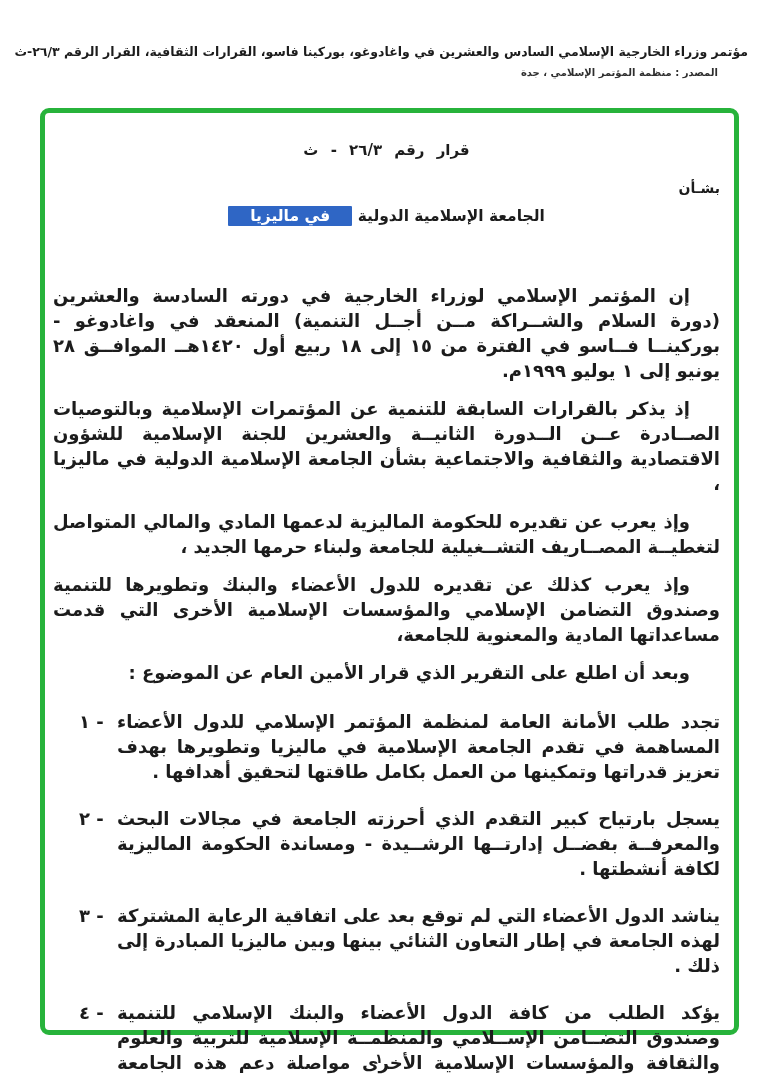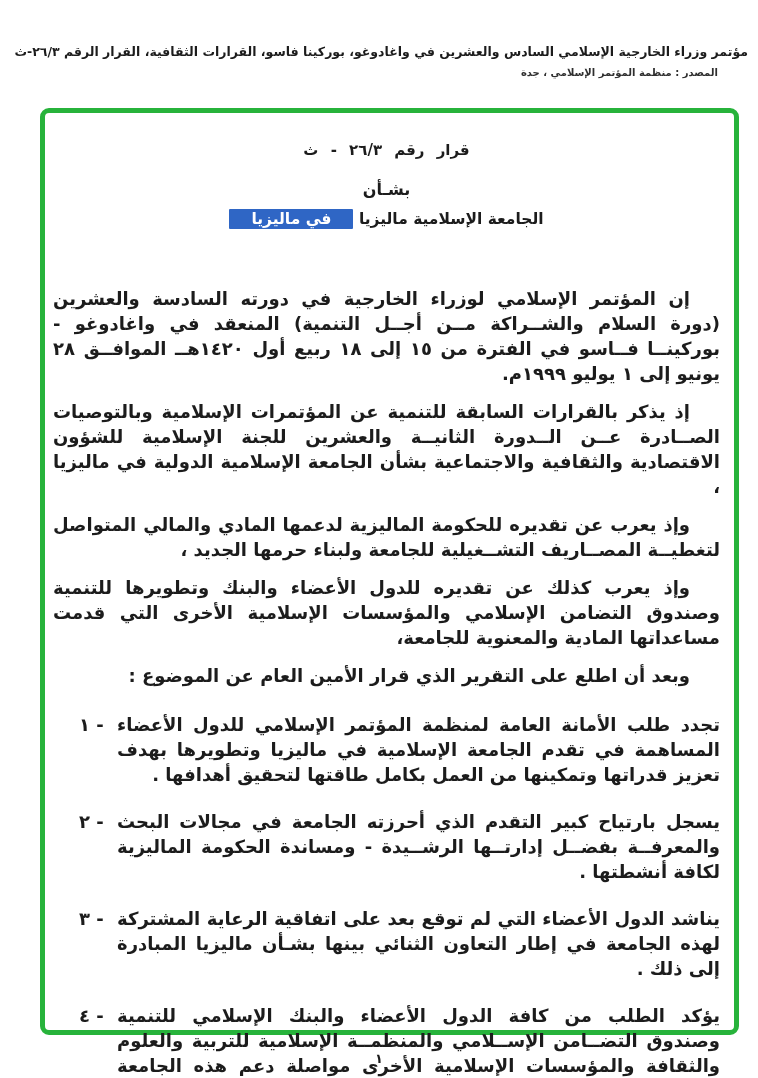--- a/index.html
+++ b/index.html
@@ -19,21 +19,21 @@
   .hdr-source { margin-top: 8px; padding-left: 0; padding-right: 30px; font-size: 10px; font-weight: 700; color: #2e2e2e; }
 
   
   .frame {
     position: absolute; top: 108px; left: 40px; width: 699px; height: 927px;
     border: 5px solid #27b33b; border-radius: 9px;
     padding: 26px 14px 0 8px; background: #ffffff;
   }
 
   .res-number   { margin-top: 2px;  text-align: center; font-size: 15px;   font-weight: 700; word-spacing: 7px; }
-  .res-regarding{ margin-top: 21px; text-align: center; font-size: 16px;   font-weight: 700; }
+  .res-regarding{ margin-top: 21px; text-align: right; font-size: 14px;   font-weight: 700; }
   .res-subject  { margin-top: 11px; text-align: center; font-size: 15.5px; font-weight: 700; }
   .res-subject .hl { background: #2f66c5; color: #ffffff; padding: 1px 22px; border-radius: 1px; }
 
   .body-text { margin-top: 58px; font-size: 18px; font-weight: 700; line-height: 25px; text-align: justify; }
   .para { margin: 0 0 13px; text-indent: 30px; }
   .para.pre-last { margin-bottom: 24px; }
 
   .item { display: flex; direction: ltr; gap: 8px; margin-bottom: 22px; }
   .item .num { flex: 0 0 30px; margin-left: 26px; direction: ltr; text-align: left; white-space: nowrap; }
   .item .itxt { flex: 1; direction: rtl; text-align: justify; margin: 0; }
@@ -47,42 +47,42 @@
 
   <div class="doc-header">
     <div class="hdr-citation">مؤتمر وزراء الخارجية الإسلامي السادس والعشرين في واغادوغو، بوركينا فاسو، القرارات الثقافية، القرار الرقم ٢٦/٣-ث</div>
     <div class="hdr-source">المصدر : منظمة المؤتمر الإسلامي ، جدة</div>
   </div>
 
   <div class="frame">
     <div class="res-number">قرار رقم ٢٦/٣ - ث</div>
     <div class="res-regarding">بشـأن</div>
     <div class="res-subject">
-      <span>الجامعة الإسلامية ماليزيا</span>
+      <span>الجامعة الإسلامية الدولية</span>
       <span class="hl">في ماليزيا</span>
     </div>
 
     <div class="body-text">
       <p class="para">إن المؤتمر الإسلامي لوزراء الخارجية في دورته السادسة والعشرين (دورة السلام والشــراكة مــن أجــل التنمية) المنعقد في واغادوغو - بوركينــا فــاسو في الفترة من ١٥ إلى ١٨ ربيع أول ١٤٢٠هــ الموافــق ٢٨ يونيو إلى ١ يوليو ١٩٩٩م.</p>
       <p class="para">إذ يذكر بالقرارات السابقة للتنمية عن المؤتمرات الإسلامية وبالتوصيات الصــادرة عــن الــدورة الثانيــة والعشرين للجنة الإسلامية للشؤون الاقتصادية والثقافية والاجتماعية بشأن الجامعة الإسلامية الدولية في ماليزيا ،</p>
       <p class="para">وإذ يعرب عن تقديره للحكومة الماليزية لدعمها المادي والمالي المتواصل لتغطيــة المصــاريف التشــغيلية للجامعة ولبناء حرمها الجديد ،</p>
       <p class="para">وإذ يعرب كذلك عن تقديره للدول الأعضاء والبنك وتطويرها للتنمية وصندوق التضامن الإسلامي والمؤسسات الإسلامية الأخرى التي قدمت مساعداتها المادية والمعنوية للجامعة،</p>
       <p class="para pre-last">وبعد أن اطلع على التقرير الذي قرار الأمين العام عن الموضوع :</p>
 
       <div class="item">
         <div class="num">١ -</div>
         <p class="itxt">تجدد طلب الأمانة العامة لمنظمة المؤتمر الإسلامي للدول الأعضاء المساهمة في تقدم الجامعة الإسلامية في ماليزيا وتطويرها بهدف تعزيز قدراتها وتمكينها من العمل بكامل طاقتها لتحقيق أهدافها .</p>
       </div>
       <div class="item">
         <div class="num">٢ -</div>
         <p class="itxt">يسجل بارتياح كبير التقدم الذي أحرزته الجامعة في مجالات البحث والمعرفــة بفضــل إدارتــها الرشــيدة - ومساندة الحكومة الماليزية لكافة أنشطتها .</p>
       </div>
       <div class="item">
         <div class="num">٣ -</div>
-        <p class="itxt">يناشد الدول الأعضاء التي لم توقع بعد على اتفاقية الرعاية المشتركة لهذه الجامعة في إطار التعاون الثنائي بينها بشـأن ماليزيا المبادرة إلى ذلك .</p>
+        <p class="itxt">يناشد الدول الأعضاء التي لم توقع بعد على اتفاقية الرعاية المشتركة لهذه الجامعة في إطار التعاون الثنائي بينها وبين ماليزيا المبادرة إلى ذلك .</p>
       </div>
       <div class="item">
         <div class="num">٤ -</div>
         <p class="itxt">يؤكد الطلب من كافة الدول الأعضاء والبنك الإسلامي للتنمية وصندوق التضــامن الإســلامي والمنظمــة الإسلامية للتربية والعلوم والثقافة والمؤسسات الإسلامية الأخرى مواصلة دعم هذه الجامعة بتوفير العــون المالي لها وإمدادها بالمراجع العلمية والكتب لإثراء مكتبتها وبالمساعدات الأخرى مثل المناهج التعليميــة والمدرسين والمنح الدراسية لتمكين مزيد من الطلاب من الالتحاق بها .</p>
       </div>
     </div>
   </div>
 
   <div class="page-footer">
     <span>١</span>

